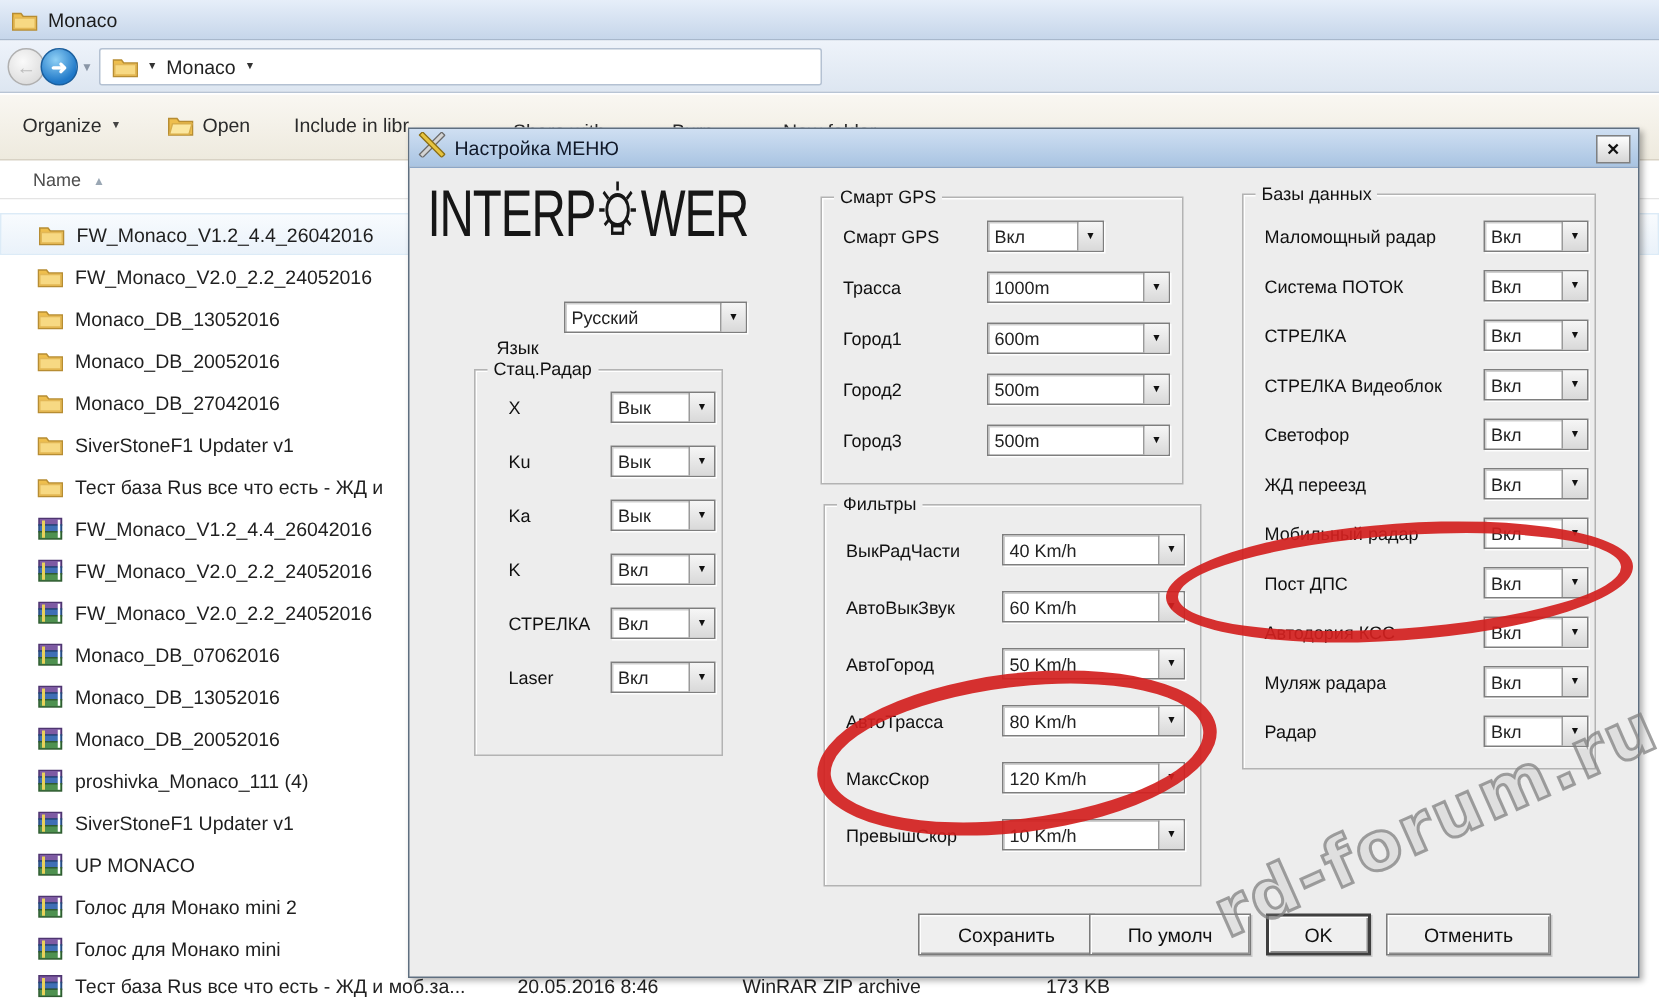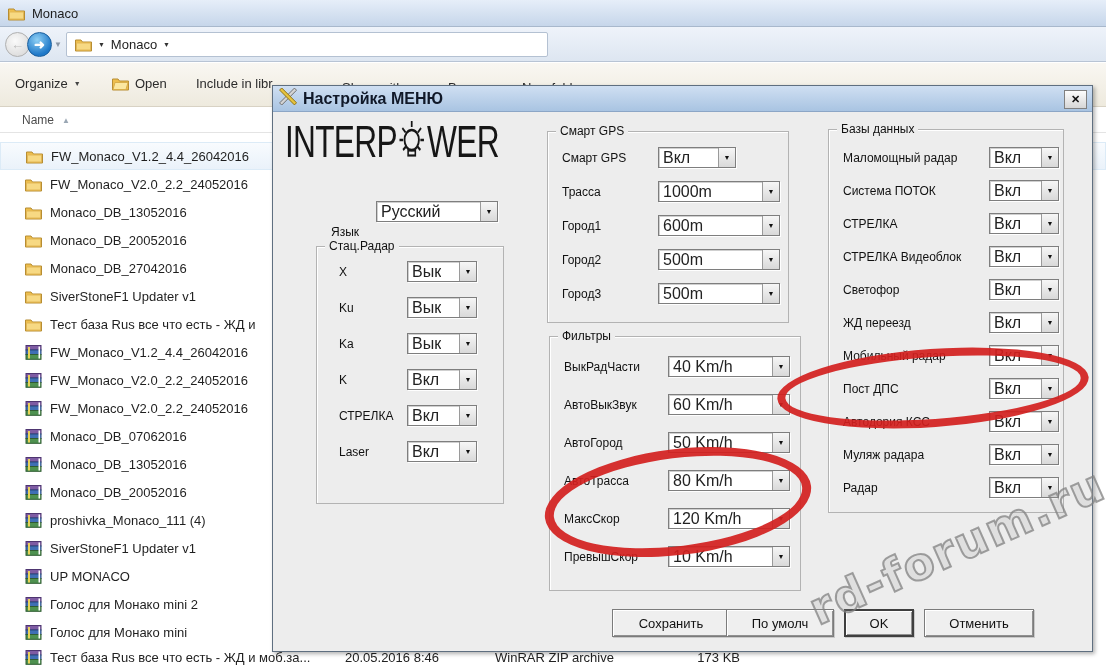--- a/index.html
+++ b/index.html
@@ -43,51 +43,51 @@
   .d-date { position:absolute; left:345px; top:4px; }
   .d-type { position:absolute; left:495px; top:4px; }
   .d-size { position:absolute; left:640px; top:4px; width:100px; text-align:right; }
 
   
   .dialog { position:absolute; left:272px; top:85px; width:821px; height:567px; background:#ededed;
     border:1px solid #5f6f80; box-shadow:2px 2px 4px rgba(0,0,0,.3); z-index:10; }
   .dlg-titlebar { position:absolute; left:0; top:0; width:100%; height:26px;
     background:linear-gradient(#cfdff2,#a9c4e2); border-bottom:1px solid #8ca6c6;
     display:flex; align-items:center; padding-left:6px; gap:6px; }
-  .dlg-title { font-size:16px; font-weight:bold; color:#101828; }
+  .dlg-title { font-size:13px; font-weight:normal; color:#101828; }
   .dlg-close { position:absolute; right:5px; top:4px; width:23px; height:19px;
     background:linear-gradient(#fdfdfd,#d6d6d6); border:1px solid #808080;
     font-size:11px; font-weight:bold; color:#111; display:flex; align-items:center; justify-content:center; }
 
   .logo { position:absolute; left:12px; top:32px; display:flex; align-items:center;
     transform:scaleX(.72); transform-origin:left center; color:#161616; }
   .logo-txt { font-size:44px; line-height:44px; letter-spacing:-1px; }
   .logo-bulb { margin:0 1px; }
 
   .lang-label { position:absolute; left:58px; top:119px; font-size:12px;margin-top:20px; }
   .lang-combo { position:absolute; left:103px; top:115px; width:122px; }
 
   .groupbox { position:absolute; border:1px solid #b3b3b3; box-shadow:inset 1px 1px 0 #fff; }
   .grouptitle { position:absolute; top:-8px; left:8px; background:#ededed; padding:0 4px; font-size:12px; color:#111; }
-  .grp-radar   { left:43px;  top:160px; width:188px; height:258px; }
+  .grp-radar   { left:43px;  top:160px; width:166px; height:258px; }
   .grp-gps     { left:274px; top:45px;  width:242px; height:192px; }
   .grp-filters { left:276px; top:250px; width:252px; height:255px; }
   .grp-db      { left:555px; top:43px;  width:236px; height:384px; }
 
   .row { display:flex; align-items:center; }
   .row-label { font-size:12px; color:#111; }
   .grp-radar .rows   { padding:14px 0 0 22px; } .grp-radar .row   { margin-bottom:15px; } .grp-radar .row-label   { width:68px; }
   .grp-gps .rows     { padding:15px 0 0 14px; } .grp-gps .row     { margin-bottom:13px; } .grp-gps .row-label     { width:96px; }
   .grp-filters .rows { padding:19px 0 0 14px; } .grp-filters .row { margin-bottom:17px; } .grp-filters .row-label { width:104px; }
   .grp-db .rows      { padding:17px 0 0 14px; } .grp-db .row      { margin-bottom:12px; } .grp-db .row-label      { width:146px; }
 
   .combo { height:21px; background:#fff; border:1px solid #7e7e7e;
     box-shadow:1px 1px 0 rgba(255,255,255,.9), inset 1px 1px 0 #cfcfcf;
     display:flex; align-items:center; justify-content:space-between; }
-  .combo-value { font-size:16px; padding-left:4px; white-space:nowrap; overflow:hidden; }
+  .combo-value { font-size:12px; padding-left:4px; white-space:nowrap; overflow:hidden; }
   .combo-btn { width:17px; height:100%; flex:0 0 auto; background:linear-gradient(#f6f6f6,#d9d9d9);
     border-left:1px solid #9a9a9a; display:flex; align-items:center; justify-content:center; }
   .combo-btn::after { content:"▼"; font-size:7px; color:#111; }
   .grp-radar .combo { width:70px; }
   .grp-gps .combo { width:122px; }
   .grp-gps .row:first-child .combo { width:78px; }
   .grp-filters .combo { width:122px; }
   .grp-db .combo { width:70px; }
 
   .dlg-btn { position:absolute; top:523px; height:28px; background:#efefef; border:1px solid #7b7b7b;

